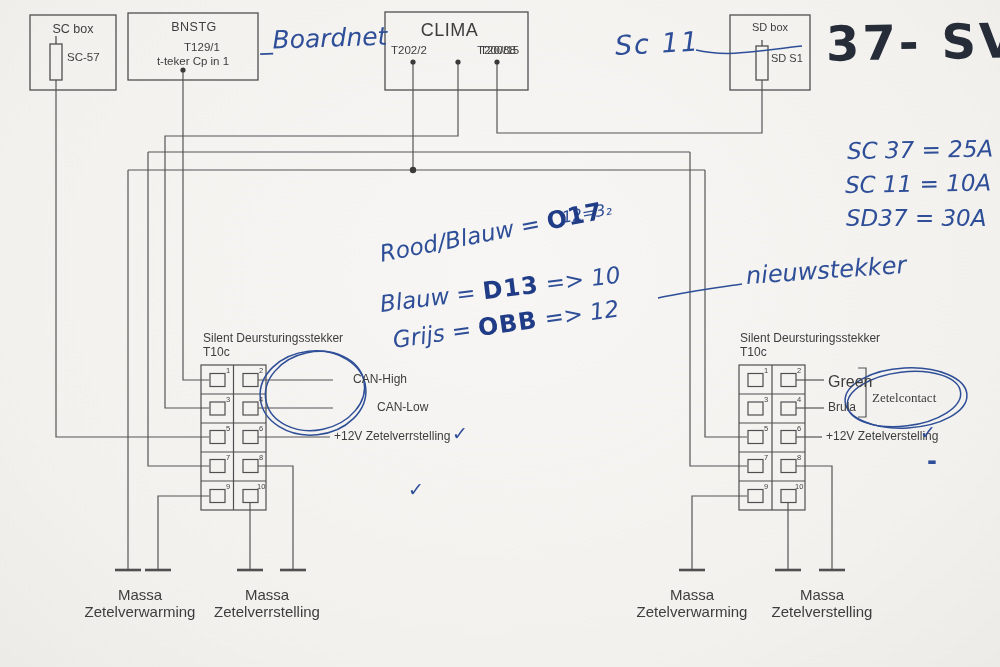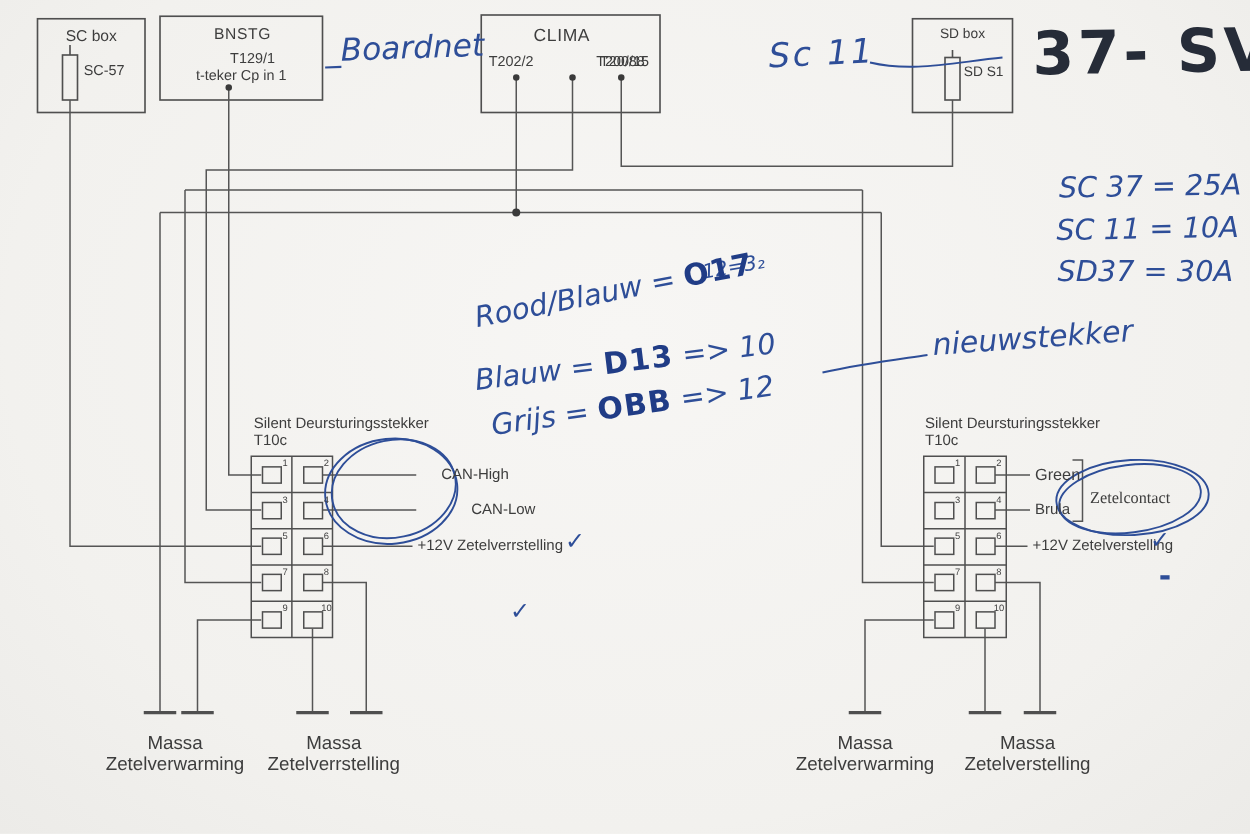--- a/index.html
+++ b/index.html
@@ -133,21 +133,21 @@
     </g>
   </svg>
 
   <div class="ptext center" style="left:30px;top:22px;width:86px;font-size:12.5px;">SC box</div>
   <div class="ptext" style="left:67px;top:51px;font-size:11.5px;">SC-57</div>
 
   <div class="ptext center" style="left:128px;top:20px;width:132px;font-size:12.5px;letter-spacing:.5px;">BNSTG</div>
   <div class="ptext center" style="left:128px;top:41px;width:148px;font-size:11.5px;">T129/1</div>
   <div class="ptext center" style="left:128px;top:55px;width:130px;font-size:11.5px;">t-teker Cp in 1</div>
 
-  <div class="ptext center" style="left:385px;top:20px;width:129px;font-size:14px;letter-spacing:.5px;">CLIMA</div>
+  <div class="ptext center" style="left:385px;top:20px;width:129px;font-size:18px;letter-spacing:.5px;">CLIMA</div>
   <div class="ptext" style="left:391px;top:44px;font-size:11.5px;">T202/2</div>
   <div class="ptext" style="left:436px;top:44px;font-size:11.5px;margin-left:44px;">T20/88</div>
   <div class="ptext" style="left:477px;top:44px;font-size:11.5px;">T200/15</div>
 
   <div class="ptext center" style="left:730px;top:21px;width:80px;font-size:11px;">SD box</div>
   <div class="ptext" style="left:771px;top:52px;font-size:11px;">SD S1</div>
 
   <div class="ptext" style="left:203px;top:332px;font-size:12px;">Silent Deursturingsstekker</div>
   <div class="ptext" style="left:203px;top:346px;font-size:12px;">T10c</div>
   <div class="ptext" style="left:740px;top:332px;font-size:12px;">Silent Deursturingsstekker</div>
@@ -172,21 +172,21 @@
   <span class="pin-num" style="left:797px;top:424px;">6</span>
   <span class="pin-num" style="left:764px;top:453px;">7</span>
   <span class="pin-num" style="left:797px;top:453px;">8</span>
   <span class="pin-num" style="left:764px;top:482px;">9</span>
   <span class="pin-num" style="left:795px;top:482px;">10</span>
 
   <div class="ptext" style="left:337px;top:373px;font-size:12px;margin-left:16px;">CAN-High</div>
   <div class="ptext" style="left:337px;top:401px;font-size:12px;margin-left:40px;">CAN-Low</div>
   <div class="ptext" style="left:334px;top:430px;font-size:12px;">+12V Zetelverrstelling</div>
 
-  <div class="ptext" style="left:828px;top:373px;font-size:13px;">Green</div>
+  <div class="ptext" style="left:828px;top:373px;font-size:16px;">Green</div>
   <div class="ptext" style="left:828px;top:401px;font-size:12px;">Brula</div>
   <div class="ptext" style="left:826px;top:430px;font-size:12px;">+12V Zetelverstelling</div>
   <div class="ptext" style="left:872px;top:391px;font-size:13px;font-family:Liberation Serif, serif;">Zetelcontact</div>
 
   <div class="ptext center" style="left:55px;top:586px;width:170px;font-size:15px;">
     <div>Massa</div>
     <div>Zetelverwarming</div>
   </div>
   <div class="ptext center" style="left:182px;top:586px;width:170px;font-size:15px;">
     <div>Massa</div>

